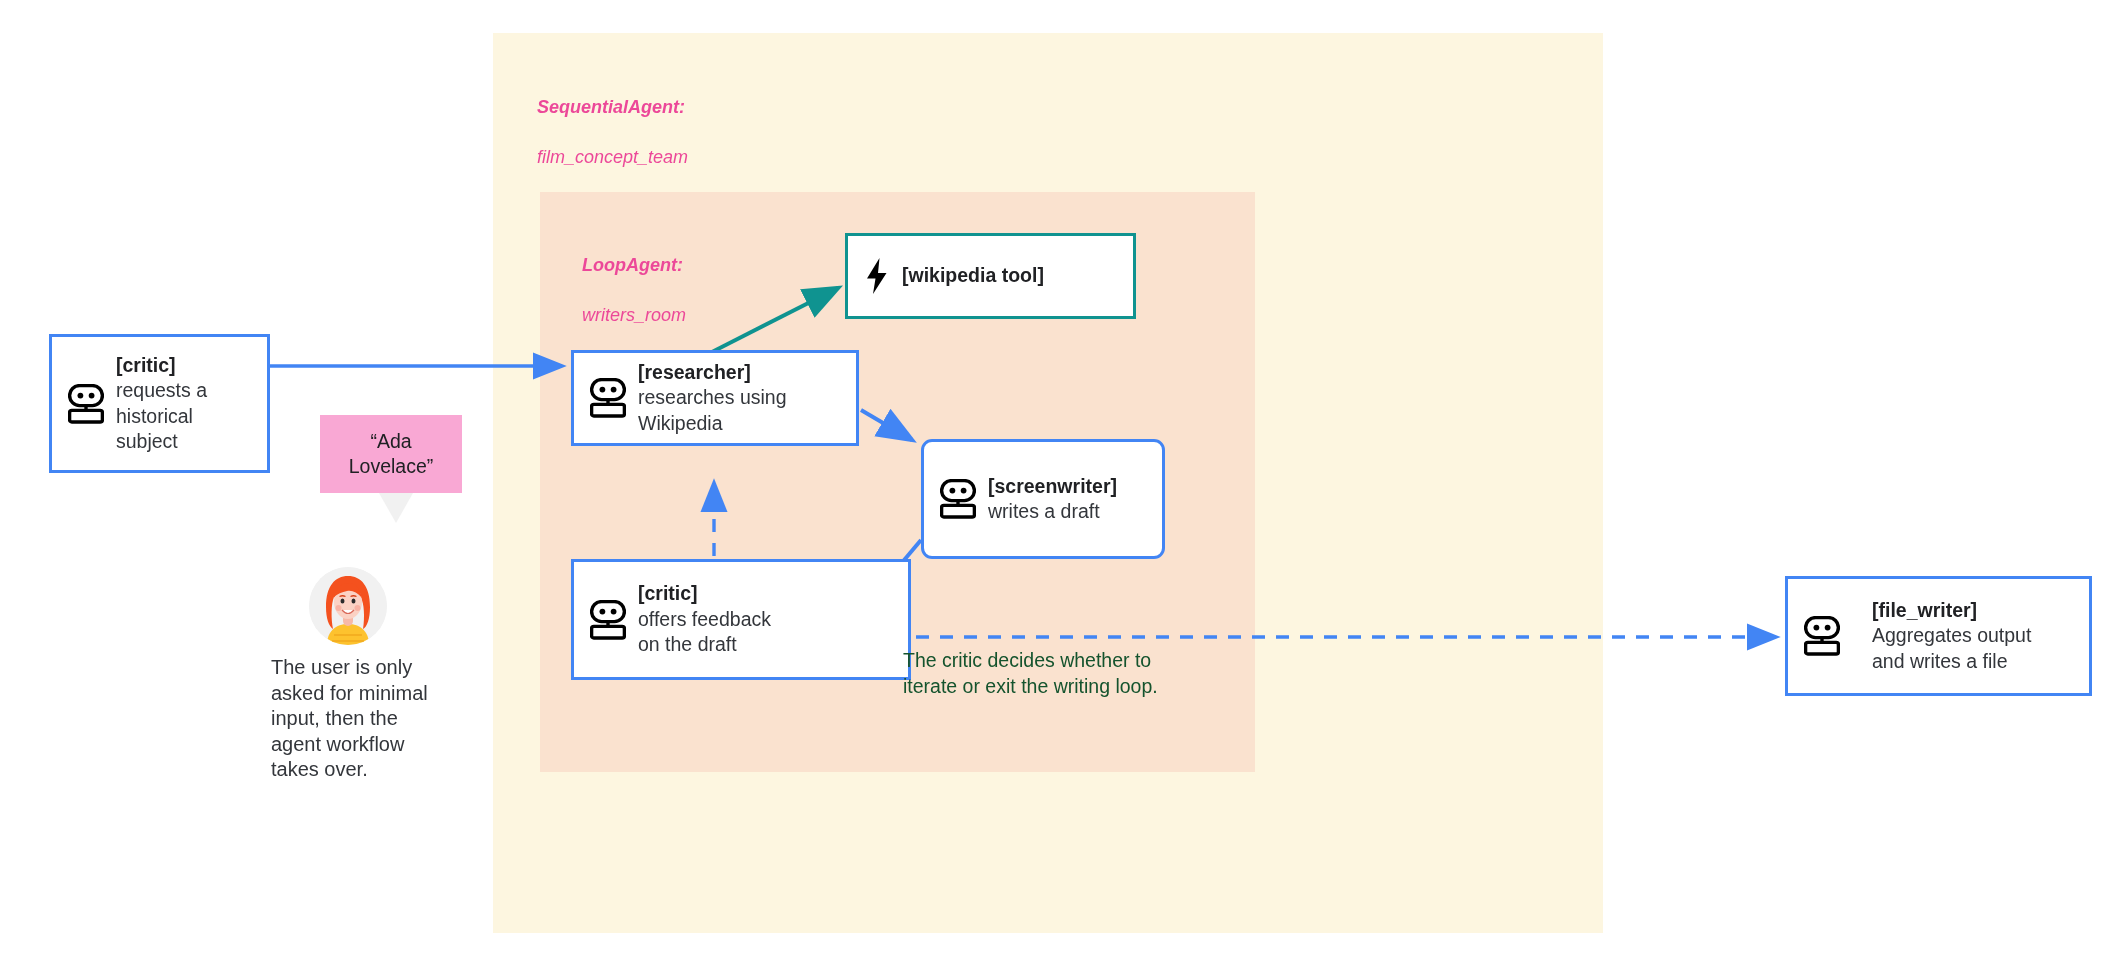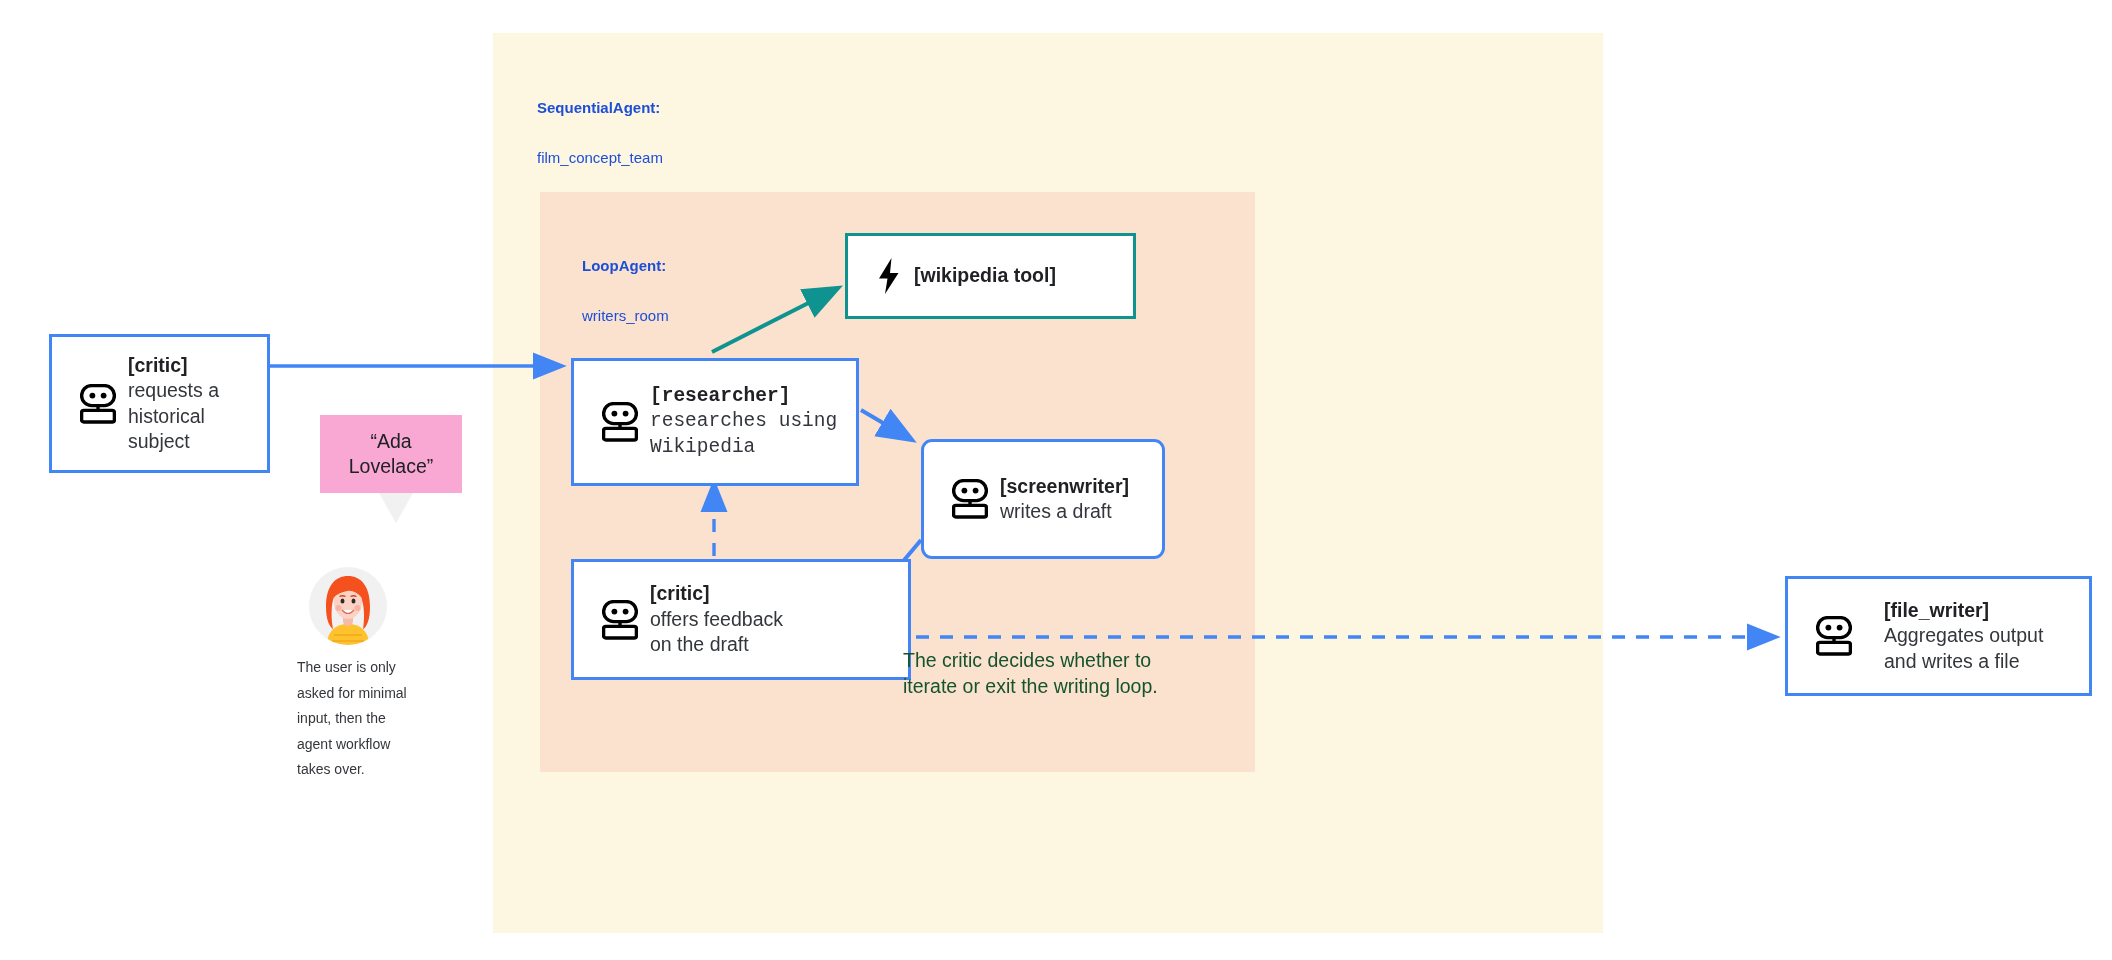--- a/index.html
+++ b/index.html
@@ -20,39 +20,39 @@
     background:#fdf6e0;
   }
   .loop-container{
     position:absolute;
     left:540px;top:192px;
     width:715px;height:580px;
     background:#fae2cf;
   }
   .container-title{
     position:absolute;
-    font-size:15px;
+    font-size:18px;
     line-height:25px;
-    color:#1d4ed8;
+    color:#ec4899;
     white-space:pre-line;
+    font-style:italic;
   }
   .container-title .ct-bold{font-weight:bold;display:block;}
   .container-title .ct-reg{font-weight:normal;display:block;}
   .seq-title{left:537px;top:70px;}
   .loop-title{left:582px;top:228px;}
 
   
   .node{
     position:absolute;
     background:#ffffff;
     border:3px solid #4285f4;
     box-sizing:border-box;
     display:flex;
     align-items:center;
-    padding-left:12px;
   }
   .node.tool{
     border-color:#0f9390;
     justify-content:flex-start;
   }
   .node-icon{
     flex:0 0 auto;
     margin-left:16px;
     margin-right:12px;
     display:flex;
@@ -62,21 +62,21 @@
   .node-text{
     font-size:19.5px;
     line-height:25.5px;
     color:#33363b;
   }
   .node-text .n-title{font-weight:bold;display:block;color:#202124;}
   .node-text .n-desc{font-weight:normal;display:block;white-space:pre-line;}
 
   
   #node-greeter{left:49px;top:334px;width:221px;height:139px;}
-  #node-researcher{left:571px;top:358px;width:288px;height:128px;font-family:Liberation Mono, monospace;}
+  #node-researcher{left:571px;top:350px;width:288px;height:96px;}
   #node-wikipedia{left:845px;top:233px;width:291px;height:86px;}
   #node-screenwriter{left:921px;top:439px;width:244px;height:120px;border-radius:11px;}
   #node-critic{left:571px;top:559px;width:340px;height:121px;}
   #node-filewriter{left:1785px;top:576px;width:307px;height:120px;gap:20px;}
 
   
   .bubble{
     position:absolute;
     left:320px;top:415px;
     width:142px;height:78px;
@@ -105,24 +105,23 @@
     border-radius:50%;
     background:#f1f1f1;
     overflow:hidden;
   }
 
   
   .caption{
     position:absolute;
     left:271px;top:655px;
     width:190px;
-    font-size:14px;line-height:25.5px;
+    font-size:20px;line-height:25.5px;
     color:#33363b;
     white-space:pre-line;
-    margin-left:26px;
   }
 
   
   .loop-note{
     position:absolute;
     left:903px;top:648px;
     width:300px;
     font-size:19.5px;line-height:25.5px;
     color:#14532d;
     white-space:pre-line;

